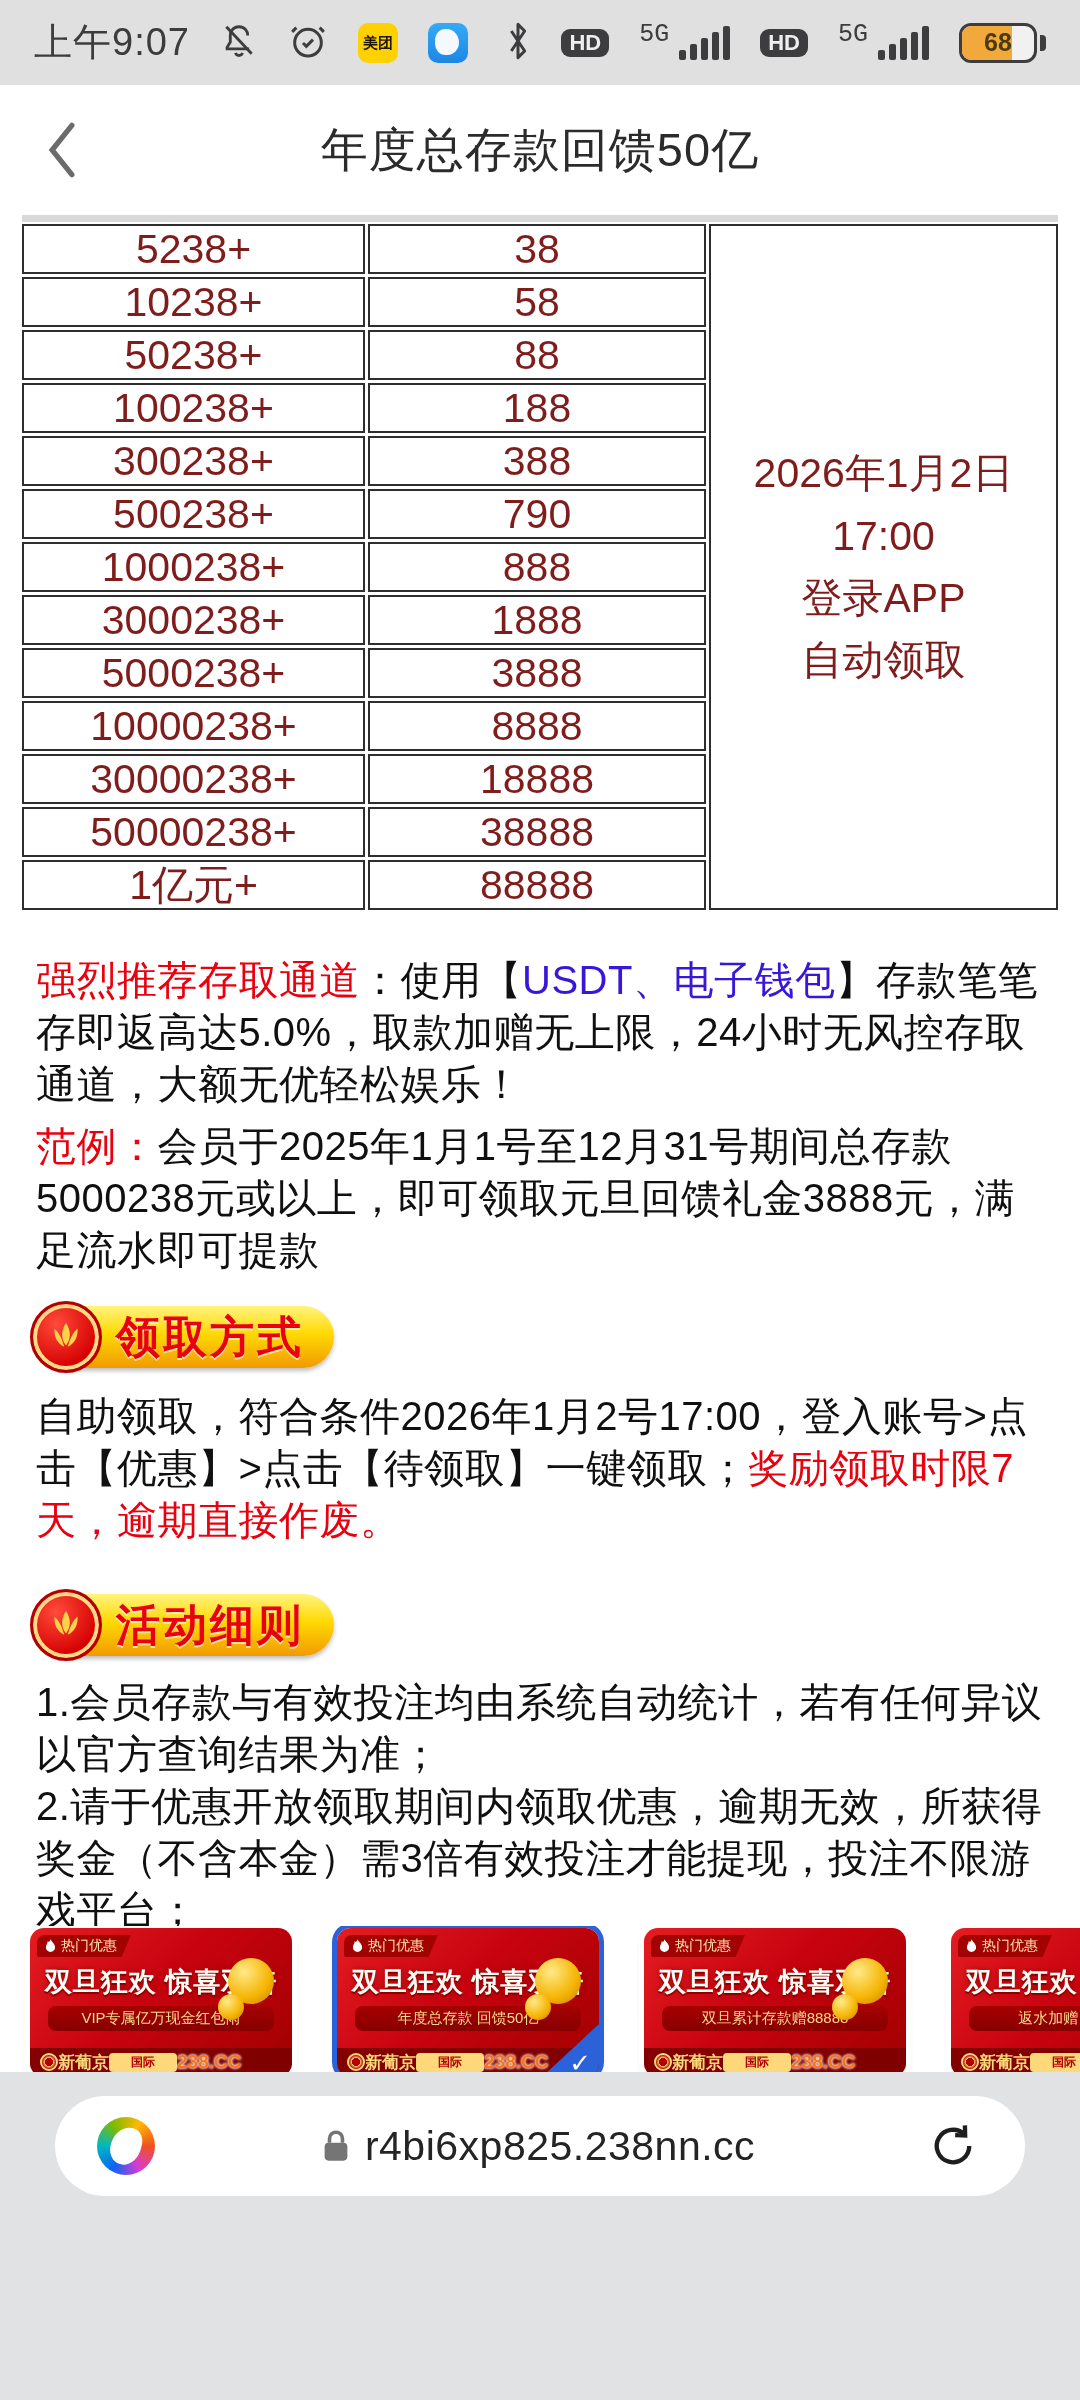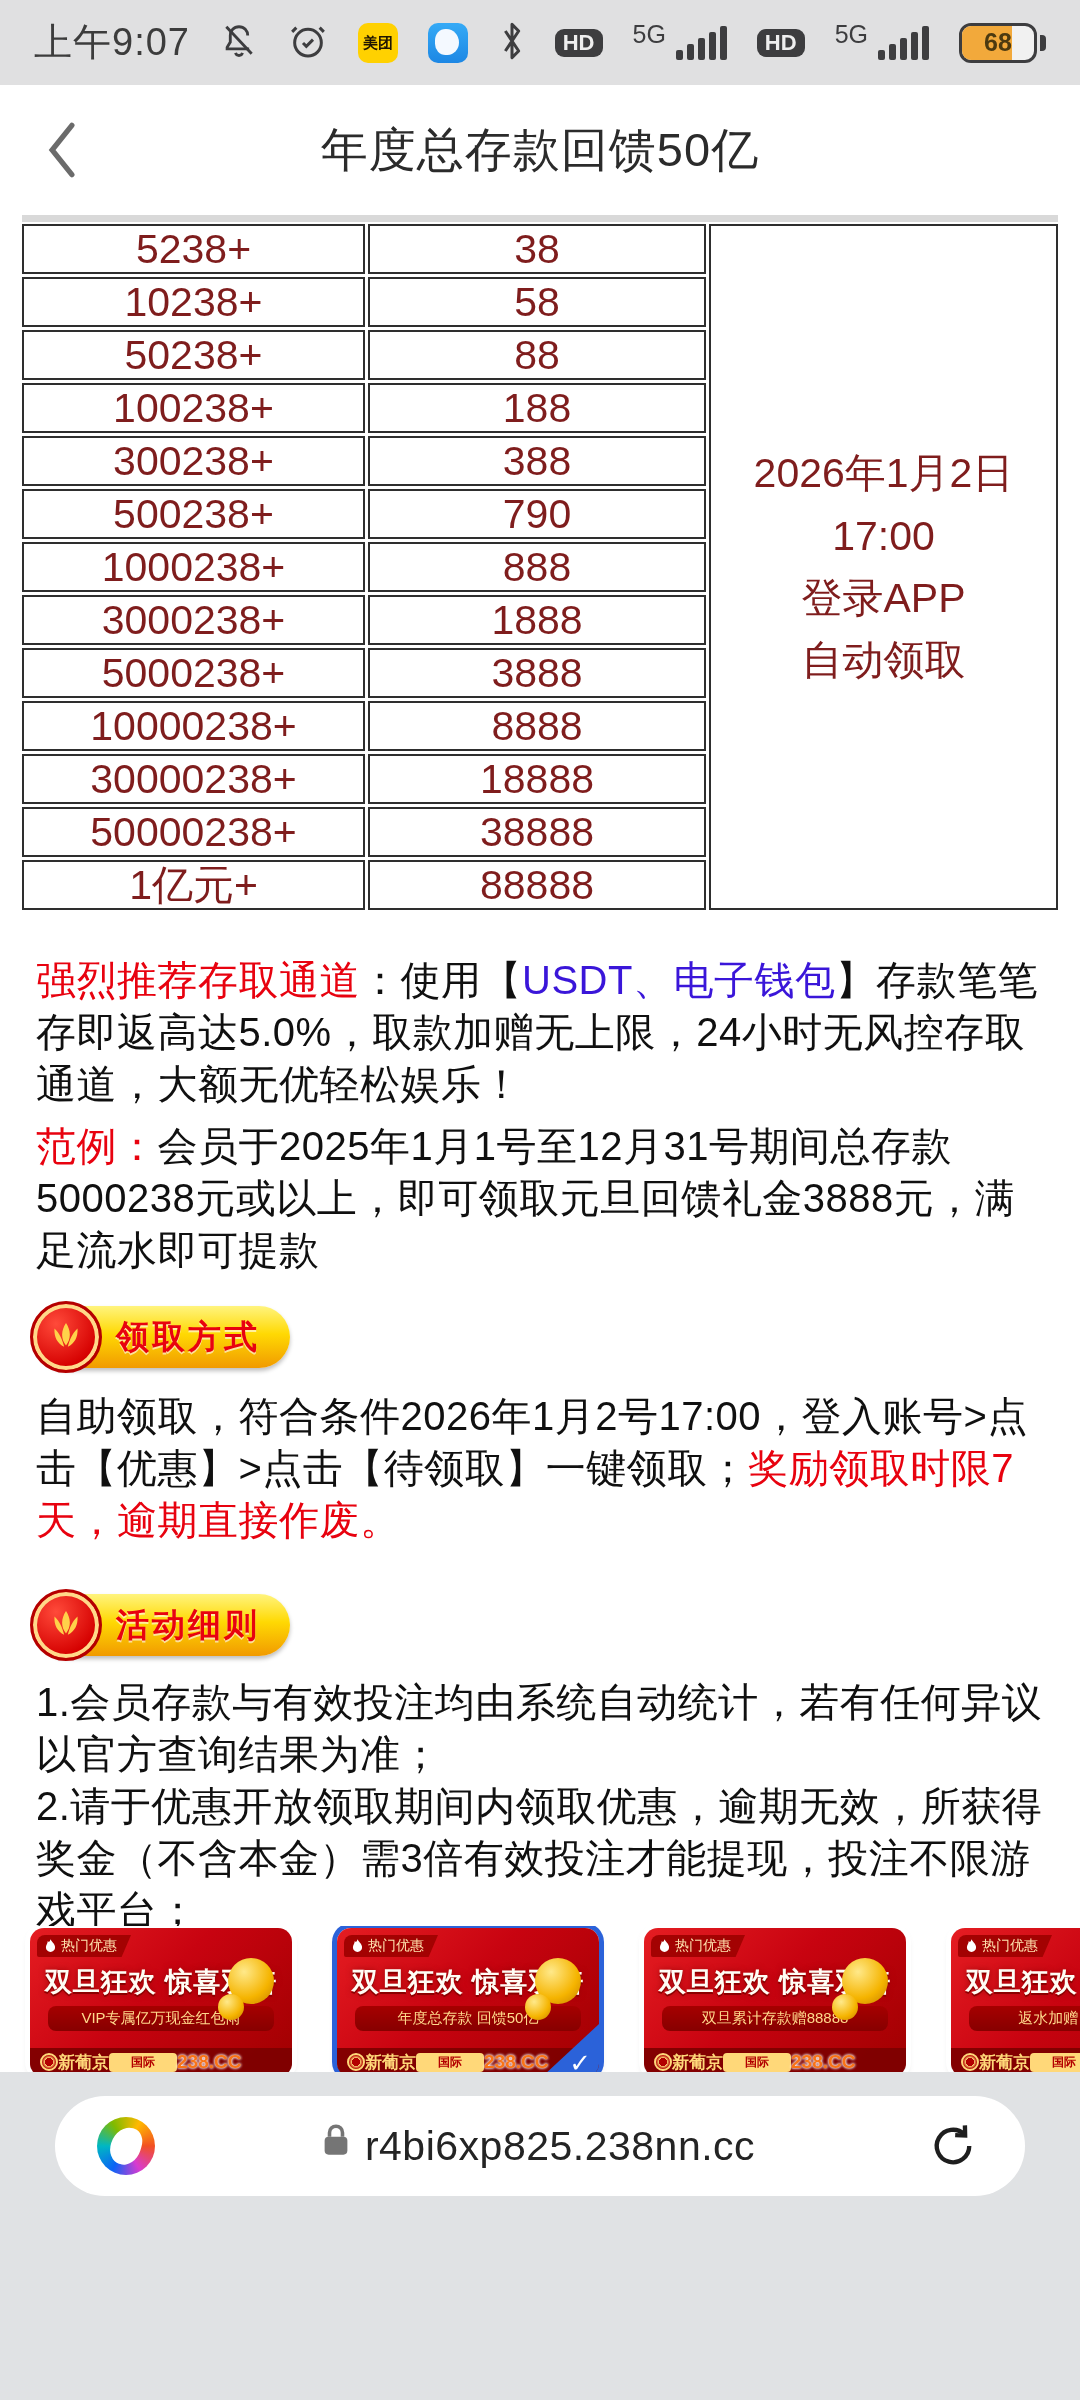--- a/index.html
+++ b/index.html
@@ -12,21 +12,21 @@
   .status-bar{position:absolute;top:0;left:0;width:1080px;height:85px;background:#e0e0e1;
     display:flex;align-items:center;justify-content:space-between;padding:0 34px;}
   .sb-left,.sb-right{display:flex;align-items:center;gap:30px;}
   .sb-time{font-size:38px;color:#3c3c3c;font-weight:500;letter-spacing:1px;}
   .sb-appicon{width:40px;height:40px;border-radius:10px;display:flex;align-items:center;justify-content:center;}
   .sb-meituan{background:#ffd100;color:#201600;font-size:15px;font-weight:700;line-height:1;}
   .sb-blue{background:linear-gradient(180deg,#35aaf6,#1d87e4);position:relative;}
   .sb-blue::after{content:"";position:absolute;left:7px;top:6px;width:24px;height:26px;background:#f4f9ff;border-radius:50% 60% 55% 50%;}
   .hd-badge{background:#3d3d3f;color:#eeeeee;font-size:22px;font-weight:700;padding:3px 8px;border-radius:9px;line-height:1;}
   .sig{display:flex;align-items:flex-end;gap:10px;}
-  .sig .g5{font-size:25px;color:#3d3d3f;font-weight:500;align-self:flex-start;margin-top:-6px;}
+  .sig .g5{font-size:25px;color:#3d3d3f;font-weight:500;align-self:flex-start;margin-top:-6px;font-family:Liberation Mono, monospace;}
   .bars{display:flex;align-items:flex-end;gap:4px;}
   .bars i{display:block;width:7px;background:#3d3d3f;border-radius:2px;}
   .battery{position:relative;width:78px;height:40px;border:3px solid #3d3d3f;border-radius:12px;background:#f1f1f1;overflow:hidden;display:flex;align-items:center;}
   .battery .fill{position:absolute;left:0;top:0;bottom:0;width:70%;background:#f2a93b;}
   .battery .pct{position:relative;width:100%;text-align:center;font-size:25px;color:#4c3a10;font-weight:600;}
   .battery-nub{width:6px;height:16px;background:#3d3d3f;border-radius:0 4px 4px 0;margin-left:3px;}
   
   .app-header{position:absolute;top:85px;left:0;width:1080px;height:130px;background:#ffffff;
     display:flex;align-items:center;justify-content:center;}
   .back-btn{position:absolute;left:30px;top:33px;width:64px;height:64px;display:flex;align-items:center;justify-content:center;cursor:pointer;}
@@ -41,21 +41,21 @@
   .content{padding:0 36px;}
   .para{font-size:40px;line-height:1.3;color:#101010;letter-spacing:0.5px;}
   .p1{margin-top:44px;}
   .p2{margin-top:10px;}
   .red{color:#e8020f;}
   .blue{color:#3a16d9;}
   
   .badge{position:relative;display:inline-flex;align-items:center;height:62px;margin:30px 0 0 0;
     background:linear-gradient(180deg,#fff47e 0%,#ffd903 45%,#f19a00 100%);
     border-radius:32px;padding:0 30px 0 80px;box-shadow:0 3px 4px rgba(0,0,0,0.25);}
-  .badge-label{font-size:33px;font-weight:800;color:#e8020f;letter-spacing:3px;
+  .badge-label{font-size:44px;font-weight:800;color:#e8020f;letter-spacing:3px;
     text-shadow:0 2px 0 rgba(255,255,255,0.6);font-family:Liberation Serif, serif;}
   .badge-logo{position:absolute;left:-6px;top:-5px;width:72px;height:72px;border-radius:50%;
     background:radial-gradient(circle at 35% 30%,#ff4a3a,#d50000 70%);
     border:3px solid #b50000;box-shadow:inset 0 0 0 4px #ffd98a;display:flex;align-items:center;justify-content:center;}
   .claim-para{margin-top:22px;}
   .rules-list{margin-top:20px;}
   .rule-item{font-size:40px;line-height:1.3;color:#101010;letter-spacing:0.5px;}
   
   .carousel{position:absolute;top:1926px;left:0;width:1080px;height:146px;background:#ffffff;
     display:flex;gap:45px;padding:2px 0 0 30px;overflow:hidden;}
@@ -83,21 +83,21 @@
     color:#ffffff;font-size:26px;font-weight:700;text-align:right;line-height:78px;padding-right:8px;}
   .banner.selected .b-check{display:block;}
   
   .chrome{position:absolute;top:2072px;left:0;width:1080px;height:328px;background:#e0e2e4;}
   .url-bar{position:absolute;top:24px;left:55px;width:970px;height:100px;background:#ffffff;
     border-radius:50px;display:flex;align-items:center;padding:0 42px;cursor:pointer;}
   .copilot{width:58px;height:58px;border-radius:50%;position:relative;
     background:conic-gradient(from 210deg,#0b63f6,#00b7c3,#7fba00,#ffb900,#f25022,#d83bd0,#0b63f6);}
   .copilot::after{content:"";position:absolute;left:14px;top:10px;width:30px;height:38px;
     background:#ffffff;border-radius:60% 45% 55% 50%;transform:rotate(18deg);}
-  .url-center{flex:1;display:flex;align-items:flex-start;justify-content:center;gap:16px;}
+  .url-center{flex:1;display:flex;align-items:center;justify-content:center;gap:16px;}
   .url-text{font-size:41px;color:#242424;letter-spacing:0.5px;}
   .reload-btn{width:60px;height:60px;display:flex;align-items:center;justify-content:center;cursor:pointer;}
 </style>
 </head>
 <body>
 
 <div class="status-bar">
   <div class="sb-left">
     <span class="sb-time">上午9:07</span>
     <span>

